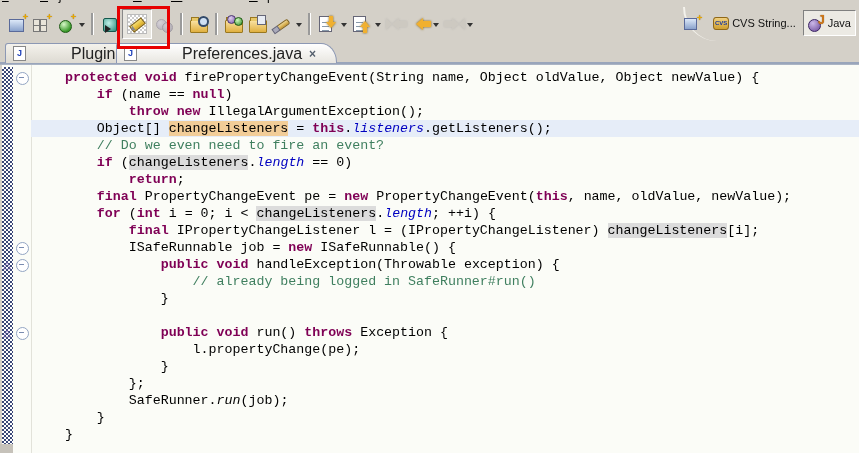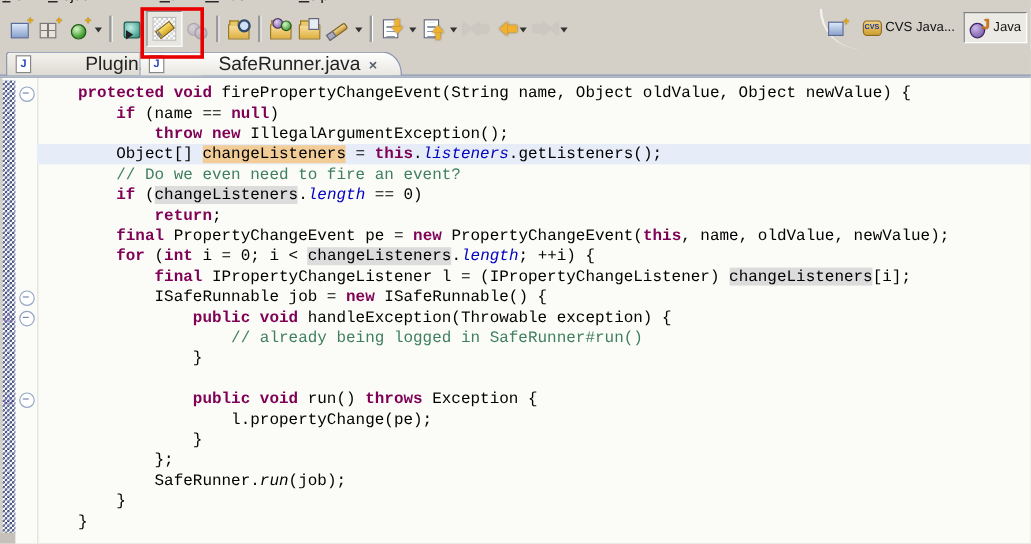--- a/index.html
+++ b/index.html
@@ -243,21 +243,21 @@
         <div class="win" style="left:0;top:3px;width:11px;height:10px"></div>
         <div class="star">+</div>
       </div>
     </div>
     <div class="pbtn">
       <div class="pic">
         <div class="cvsdb">
           <span>CVS</span>
         </div>
       </div>
-      <span class="plabel">CVS Java...</span>
+      <span class="plabel">CVS String...</span>
     </div>
     <div class="pbtn active">
       <div class="pic">
         <div class="jball"></div>
         <div class="jletter">J</div>
       </div>
       <span class="plabel">Java</span>
     </div>
   </div>
 
@@ -265,21 +265,21 @@
     <div class="tab" style="left: 5px; min-width: 77px;">
       <div class="fico">
         <span>J</span>
       </div>
       <span class="lbl">Plugin.java</span>
     </div>
     <div class="tab active" style="left: 116px; min-width: 119px;">
       <div class="fico">
         <span>J</span>
       </div>
-      <span class="lbl">SafeRunner.java</span>
+      <span class="lbl">Preferences.java</span>
       <span class="closex">×</span>
     </div>
   </div>
 
 <div class="editor" id="editor">
   <div class="lmargin"></div>
   <div class="hatch"></div>
   <div class="rulerend"></div>
   <div class="foldgutter" id="foldgutter"></div>
   <div class="curline" style="top: 55px;"></div>

